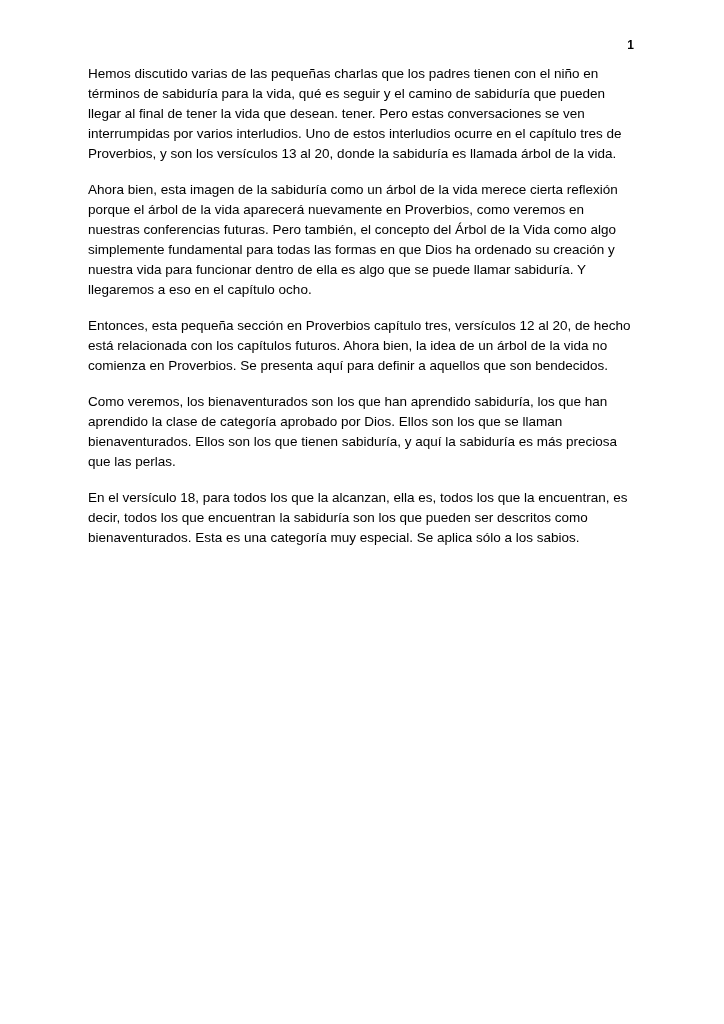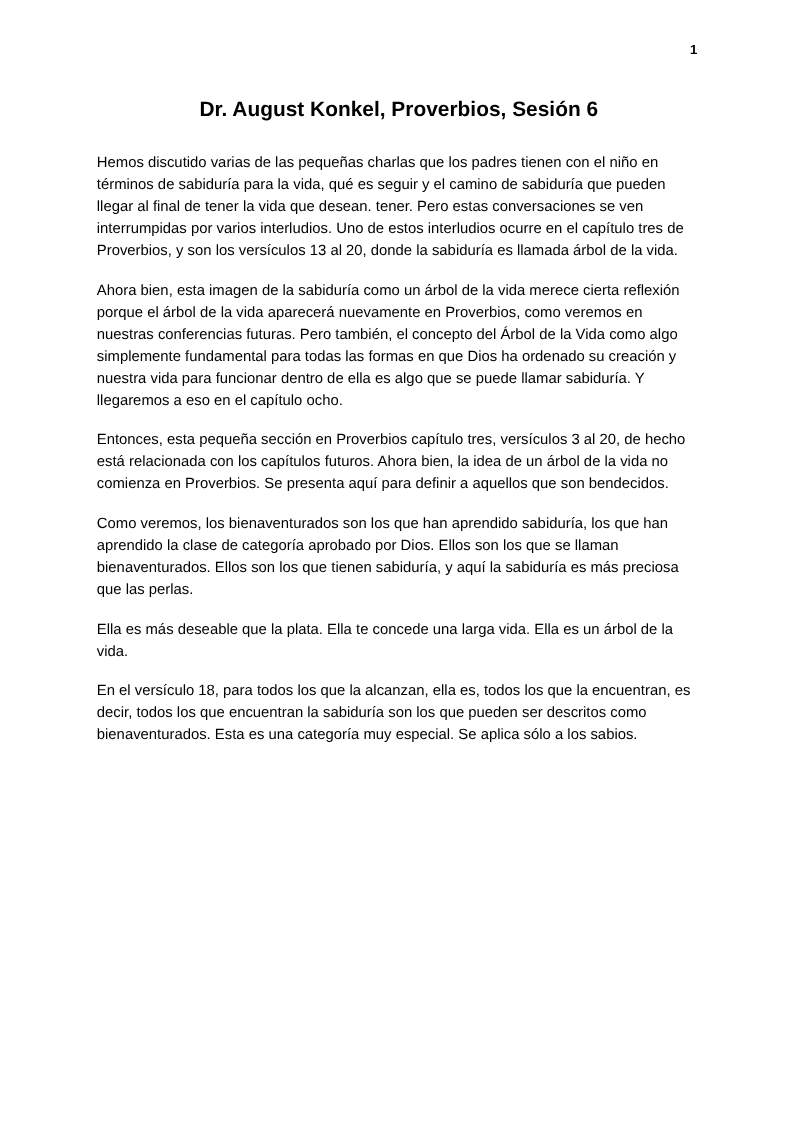--- a/index.html
+++ b/index.html
@@ -53,25 +53,23 @@
       margin: 0 0 16px 0;
     }
   </style>
 </head>
 <body>
 
 <div class="document-page">
 
   <div class="page-number">1</div>
 
-  <h1 class="doc-title">Dr. August Konkel, Proverbios, Sesión 6</h1>
 
 
   <div class="doc-body">
     <p>Hemos discutido varias de las pequeñas charlas que los padres tienen con el niño en términos de sabiduría para la vida, qué es seguir y el camino de sabiduría que pueden llegar al final de tener la vida que desean. tener. Pero estas conversaciones se ven interrumpidas por varios interludios. Uno de estos interludios ocurre en el capítulo tres de Proverbios, y son los versículos 13 al 20, donde la sabiduría es llamada árbol de la vida.</p>
     <p>Ahora bien, esta imagen de la sabiduría como un árbol de la vida merece cierta reflexión porque el árbol de la vida aparecerá nuevamente en Proverbios, como veremos en nuestras conferencias futuras. Pero también, el concepto del Árbol de la Vida como algo simplemente fundamental para todas las formas en que Dios ha ordenado su creación y nuestra vida para funcionar dentro de ella es algo que se puede llamar sabiduría. Y llegaremos a eso en el capítulo ocho.</p>
-    <p>Entonces, esta pequeña sección en Proverbios capítulo tres, versículos 3 al 20, de hecho está relacionada con los capítulos futuros. Ahora bien, la idea de un árbol de la vida no comienza en Proverbios. Se presenta aquí para definir a aquellos que son bendecidos.</p>
+    <p>Entonces, esta pequeña sección en Proverbios capítulo tres, versículos 12 al 20, de hecho está relacionada con los capítulos futuros. Ahora bien, la idea de un árbol de la vida no comienza en Proverbios. Se presenta aquí para definir a aquellos que son bendecidos.</p>
     <p>Como veremos, los bienaventurados son los que han aprendido sabiduría, los que han aprendido la clase de categoría aprobado por Dios. Ellos son los que se llaman bienaventurados. Ellos son los que tienen sabiduría, y aquí la sabiduría es más preciosa que las perlas.</p>
-    <p>Ella es más deseable que la plata. Ella te concede una larga vida. Ella es un árbol de la vida.</p>
     <p>En el versículo 18, para todos los que la alcanzan, ella es, todos los que la encuentran, es decir, todos los que encuentran la sabiduría son los que pueden ser descritos como bienaventurados. Esta es una categoría muy especial. Se aplica sólo a los sabios.</p>
   </div>
 
 </div>
 
 </body></html>

